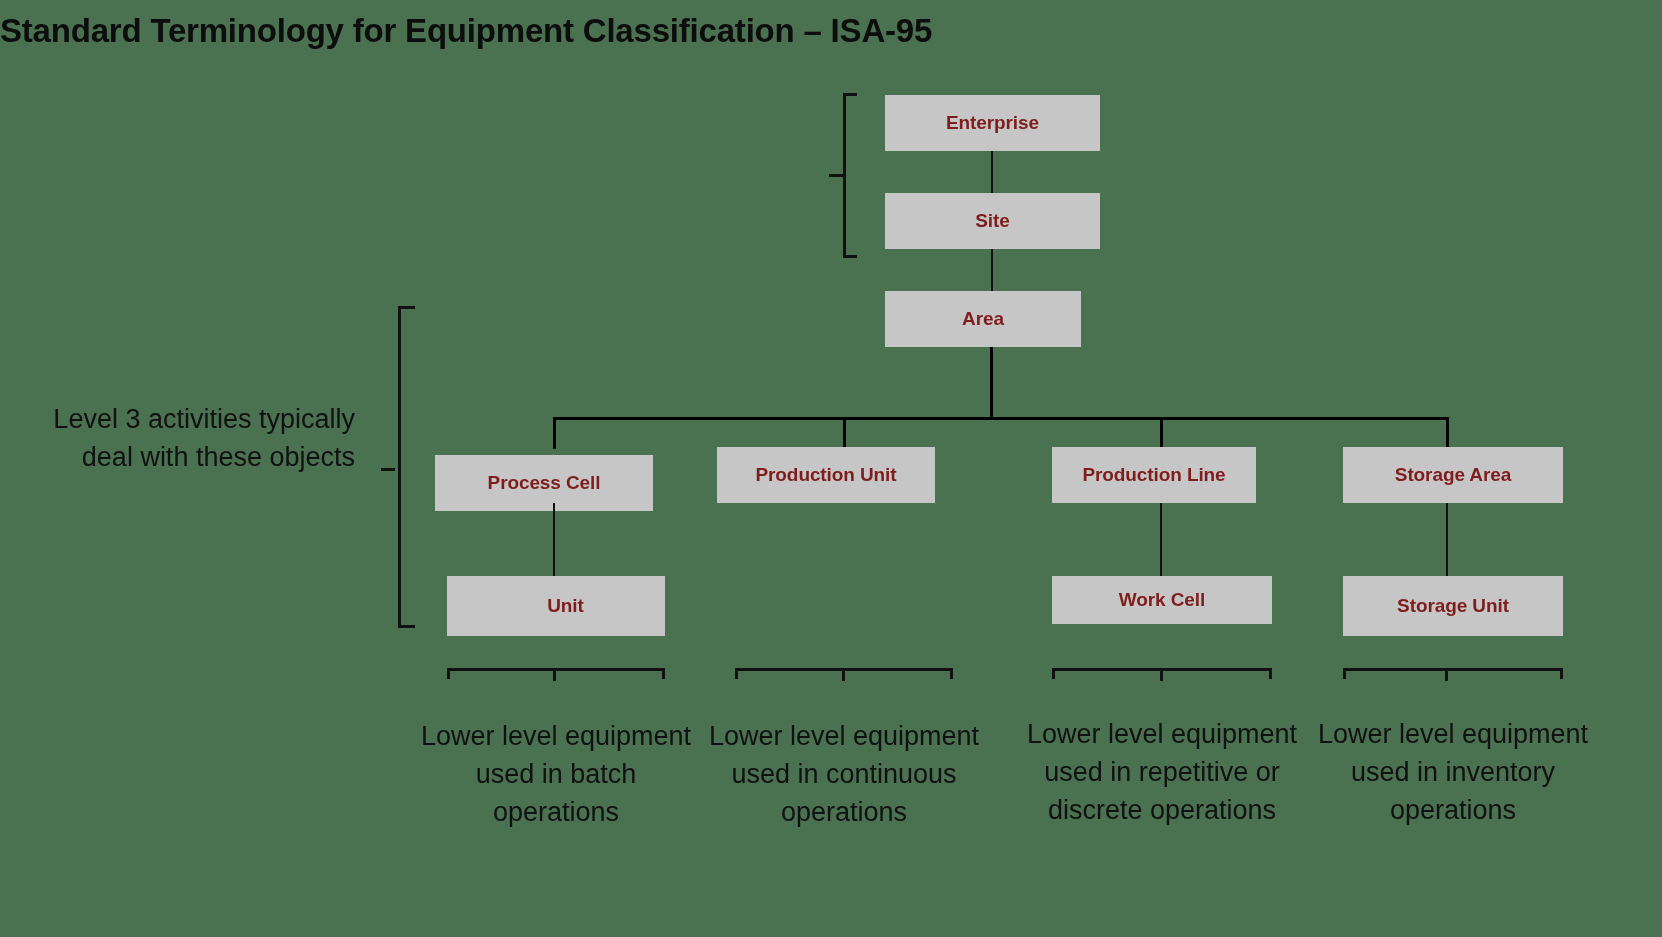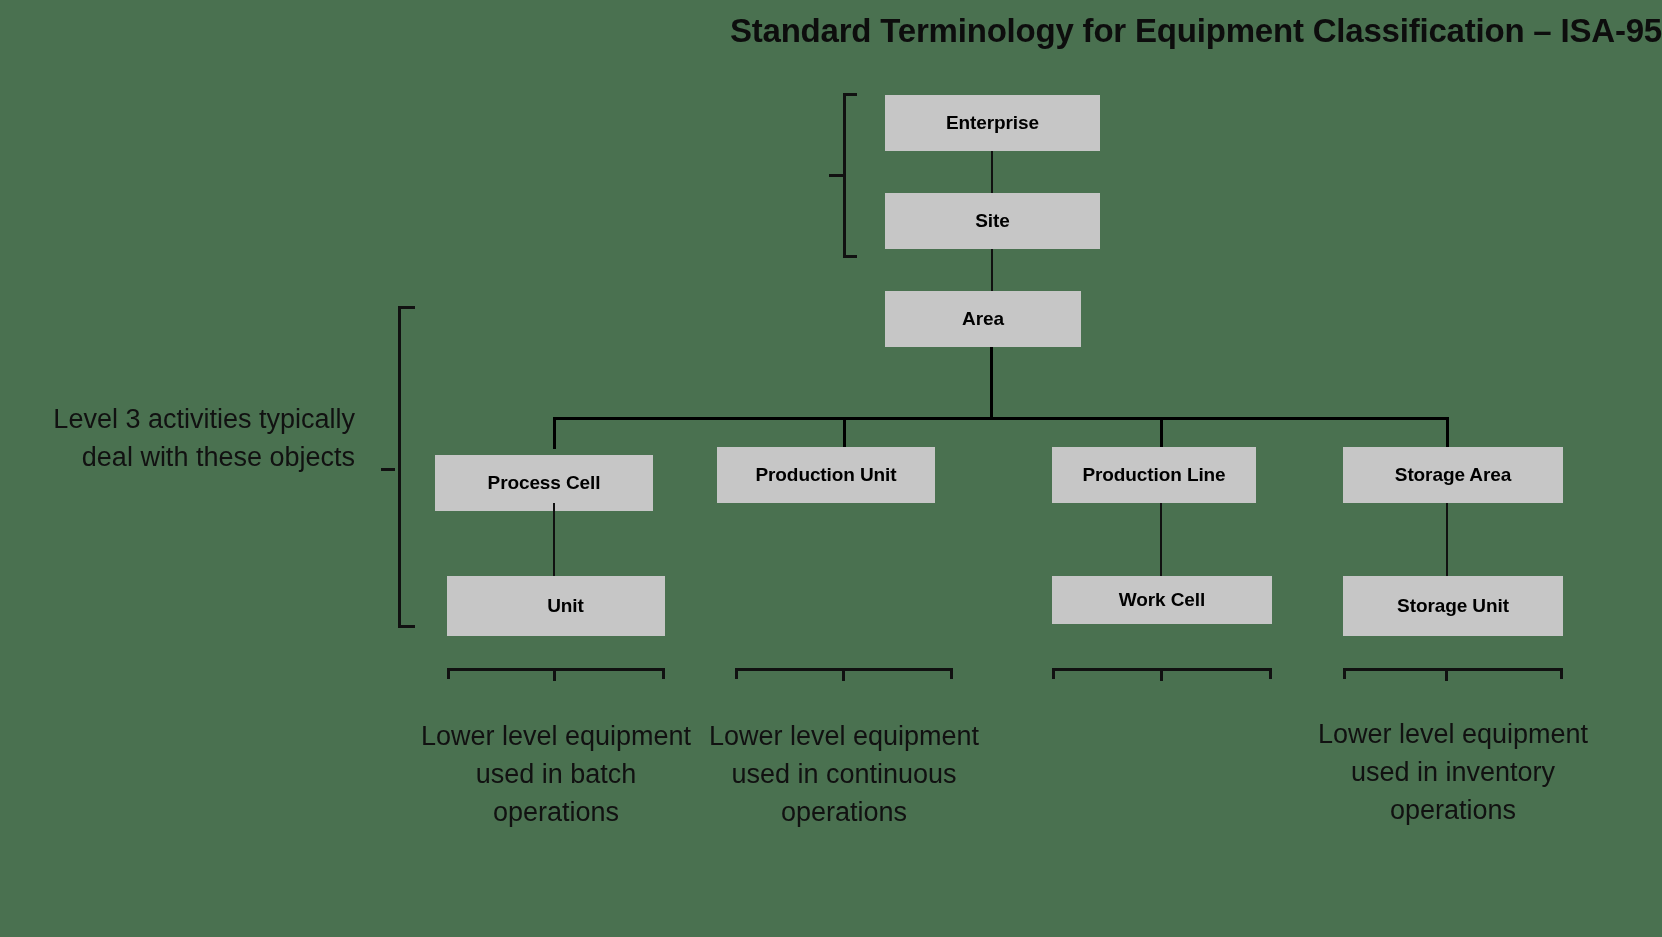--- a/index.html
+++ b/index.html
@@ -16,33 +16,33 @@
     font-family: "Liberation Sans", sans-serif;
     -webkit-font-smoothing: antialiased;
   }
 
   
   #title {
     position: absolute;
     left: 0;
     top: 12px;
     width: 1662px;
-    text-align: right;
+    text-align: left;
     font-size: 33px;
     font-weight: 600;
     color: #0d0d0d;
     letter-spacing: -0.2px;
     white-space: nowrap;
   }
 
   
   .node {
     position: absolute;
     background: #c6c6c6;
-    color: #000000;
+    color: #7f1d1d;
     font-size: 19px;
     font-weight: 700;
     display: flex;
     align-items: center;
     justify-content: center;
     box-sizing: border-box;
     letter-spacing: -0.1px;
   }
 
   
@@ -162,15 +162,16 @@
   <div class="bbracket-tick" style="left:842px; top:668px;"></div>
 
   <div class="bbracket" style="left:1052px; top:668px; width:220px; height:11px;"></div>
   <div class="bbracket-tick" style="left:1160px; top:668px;"></div>
 
   <div class="bbracket" style="left:1343px; top:668px; width:220px; height:11px;"></div>
   <div class="bbracket-tick" style="left:1445px; top:668px;"></div>
 
   <div class="caption" style="left:418px; top:718px; width:276px;">Lower level equipment used in batch operations</div>
   <div class="caption" style="left:706px; top:718px; width:276px;">Lower level equipment used in continuous operations</div>
+  <div class="caption" style="left:1022px; top:716px; width:280px;">Lower level equipment used in repetitive or discrete operations</div>
   <div class="caption" style="left:1313px; top:716px; width:280px;">Lower level equipment used in inventory operations</div>
 
 </div>
 
 </body></html>

